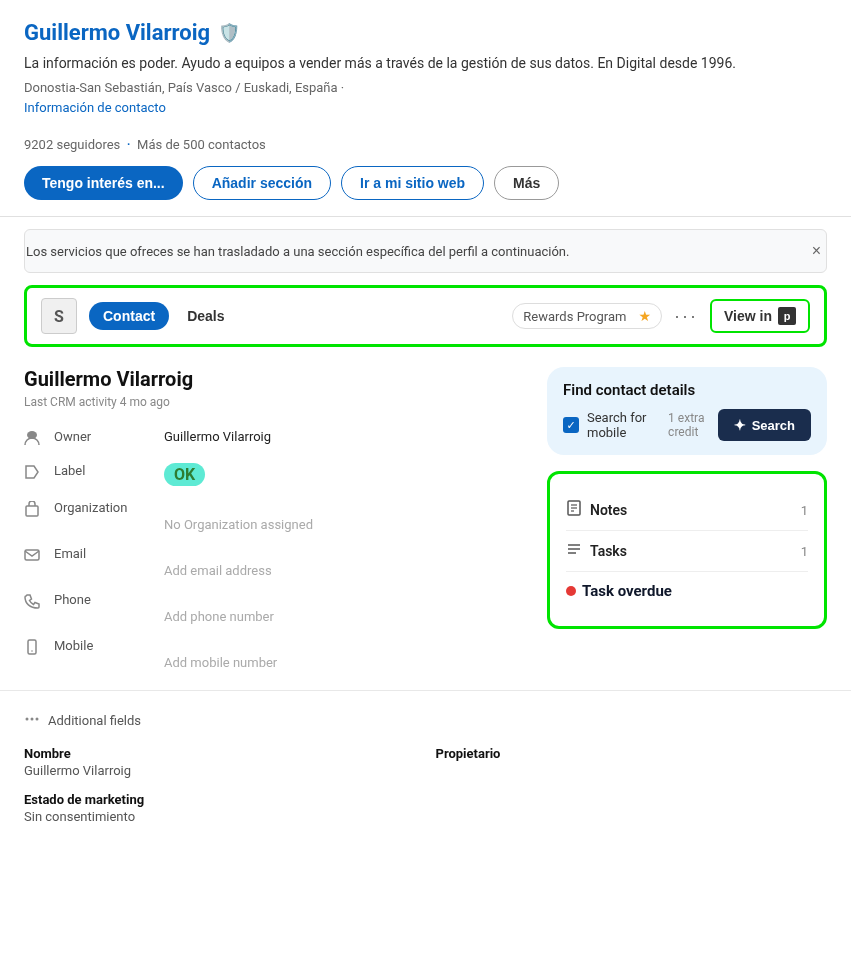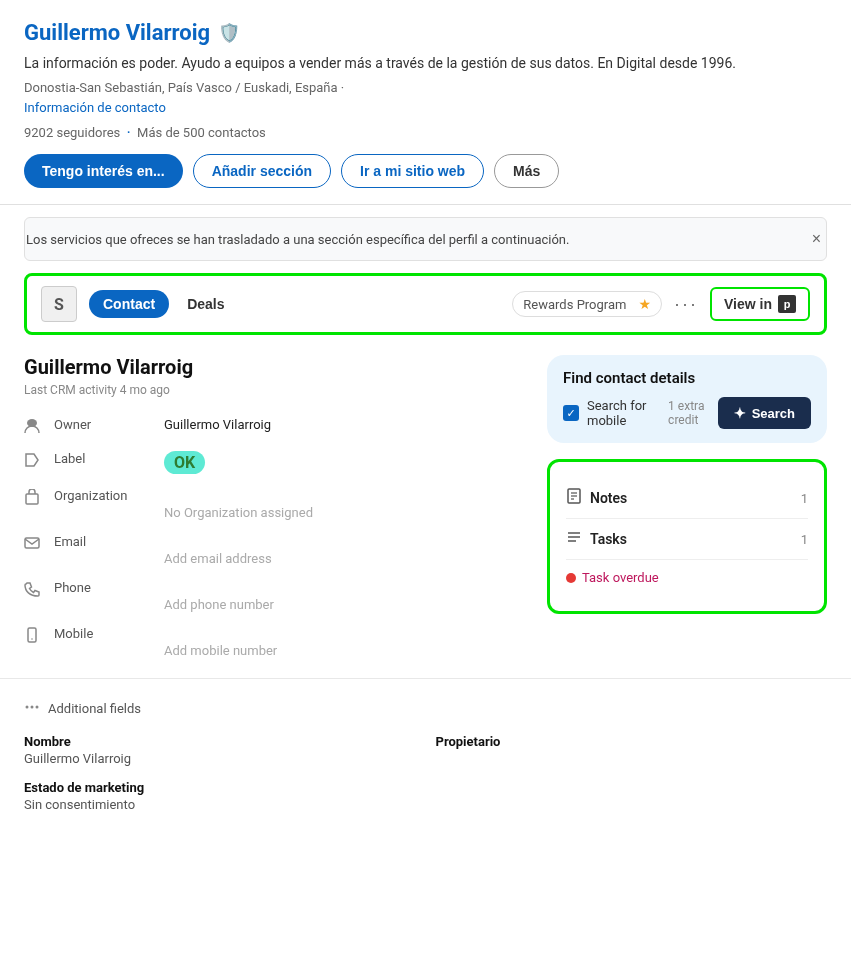--- a/index.html
+++ b/index.html
@@ -42,21 +42,21 @@
     .profile-location {
       font-size: 13px;
       color: #666;
       margin-bottom: 4px;
     }
     .profile-contact-link {
       font-size: 13px;
       color: #0a66c2;
       cursor: pointer;
       text-decoration: none;
-      margin-bottom: 10px;
+      margin-bottom: 22px;
       display: inline-block;
     }
     .profile-stats {
       font-size: 13px;
       color: #0a66c2;
       font-weight: 600;
       margin-bottom: 14px;
     }
     .profile-stats span {
       color: #666;
@@ -373,23 +373,23 @@
     }
     .panel-item-count {
       font-size: 13px;
       color: #888;
       font-weight: 400;
     }
     .task-overdue-badge {
       display: flex;
       align-items: center;
       gap: 6px;
-      font-size: 13px;
-      color: #be185d;
-      font-weight: 400;
+      font-size: 15px;
+      color: #0f172a;
+      font-weight: 700;
     }
     .overdue-dot {
       width: 10px;
       height: 10px;
       background: #e53935;
       border-radius: 50%;
       display: inline-block;
     }
 
     

